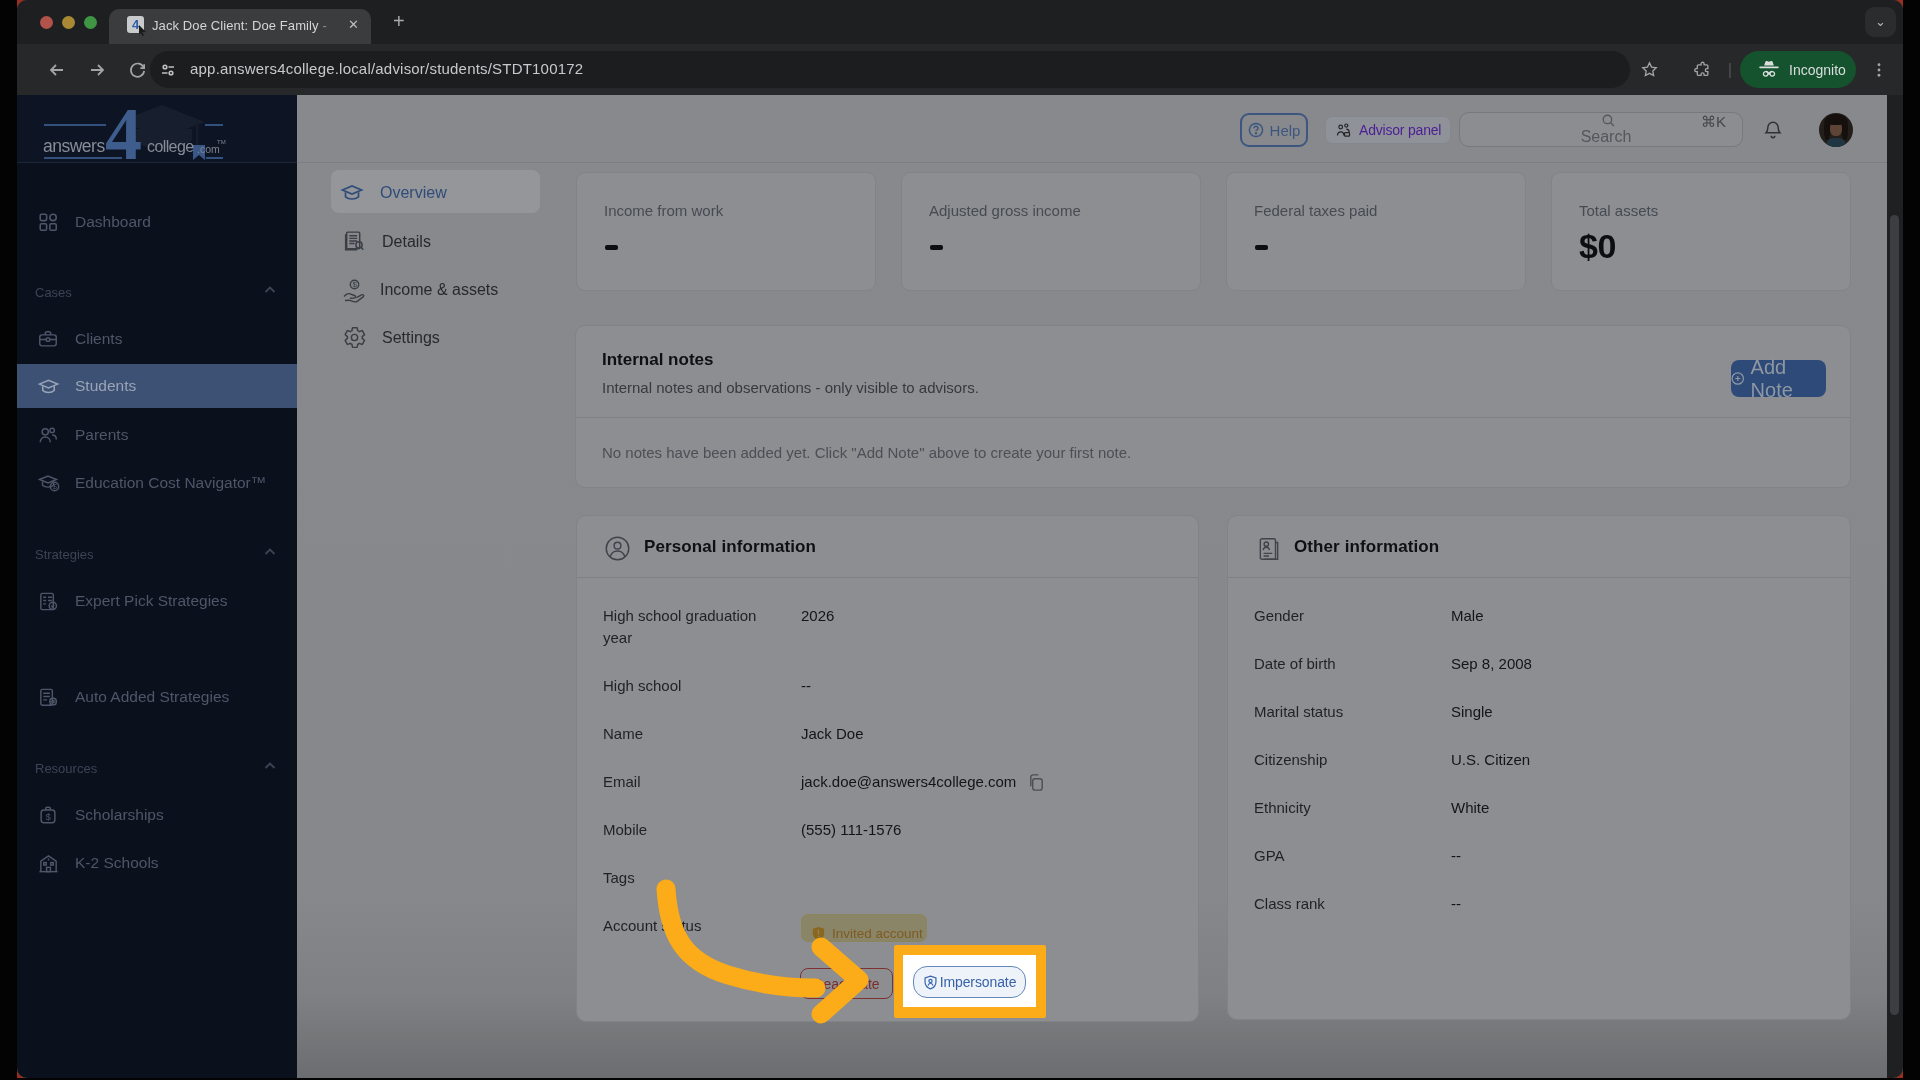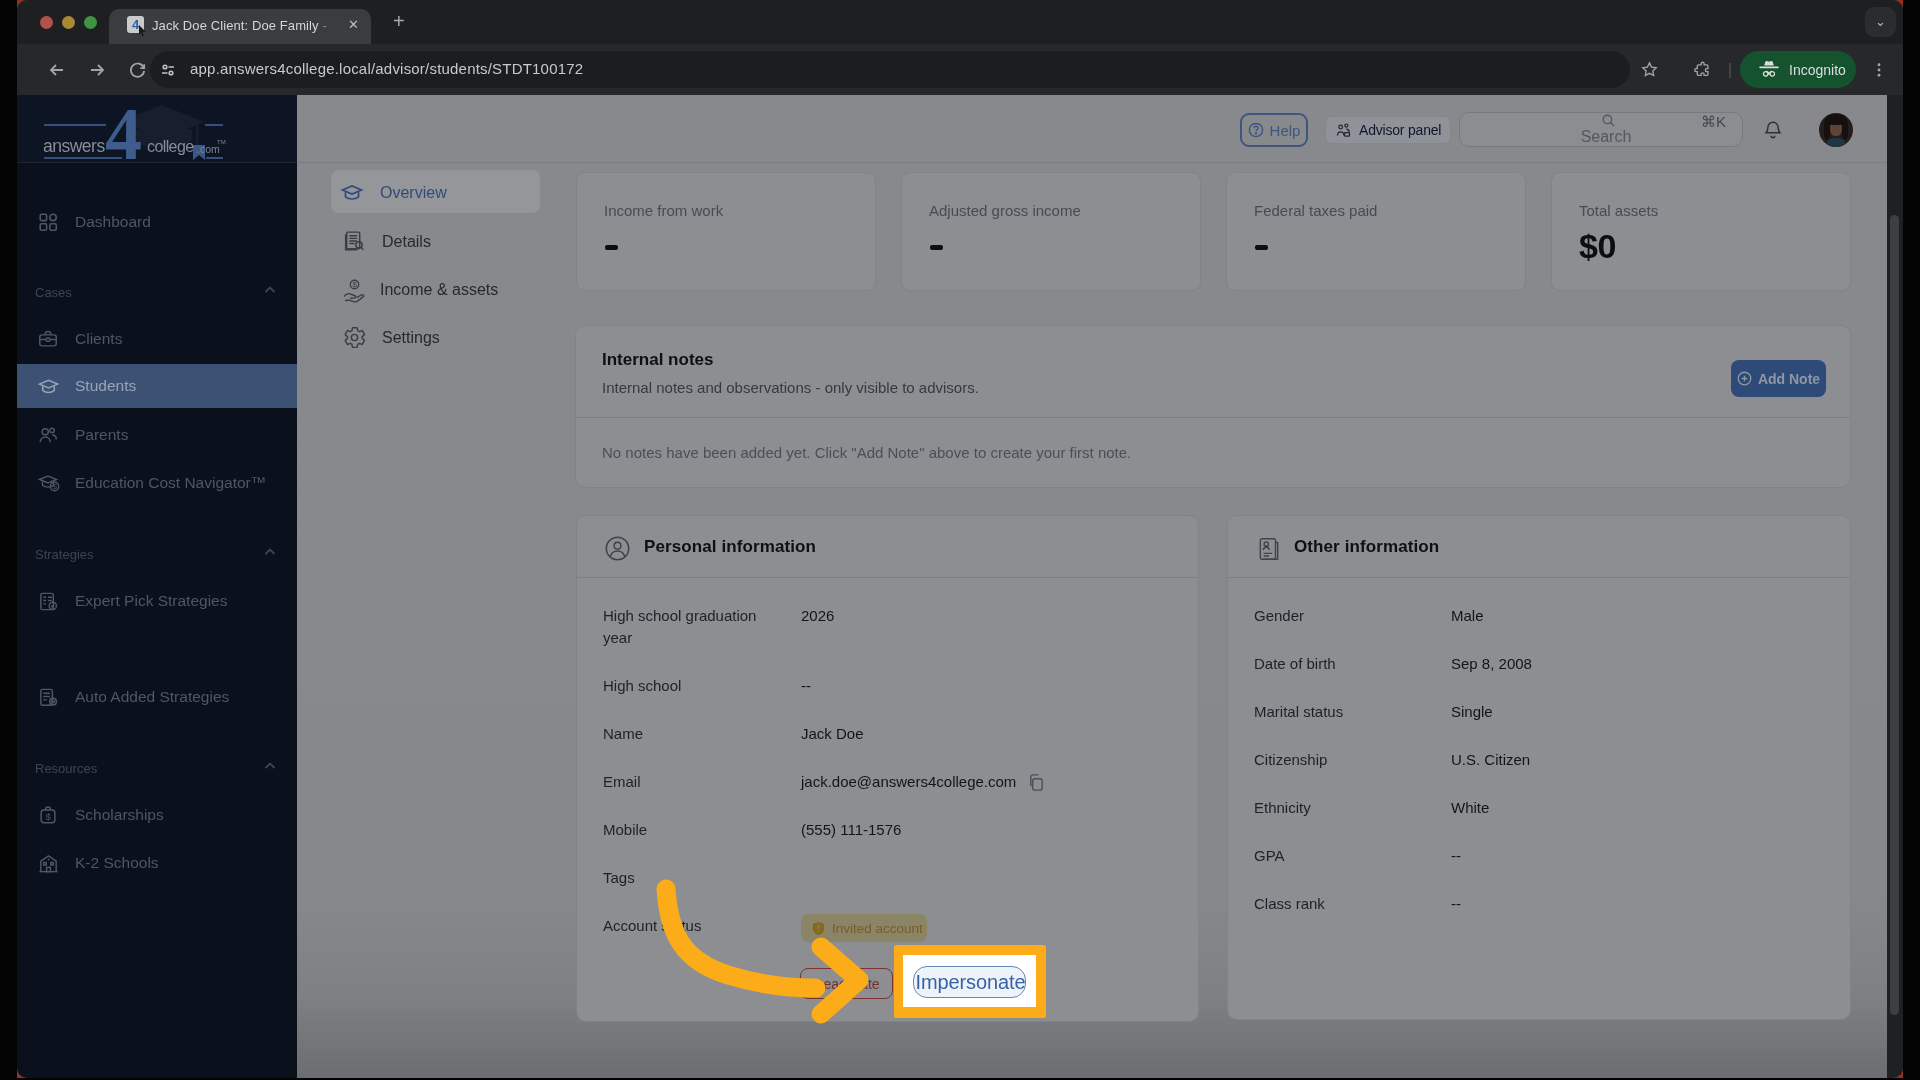--- a/index.html
+++ b/index.html
@@ -245,21 +245,21 @@
     </div>
 
     <div class="abs" style="left:1223px; top:18px; width:68px; height:34px; border:2px solid #3d5680; border-radius:9px; display:flex; align-items:center; justify-content:center; color:#3d5680; font-size:15px;">
         <svg width="16" height="16" viewBox="0 0 16 16" fill="none" stroke="#3d5680" stroke-width="1.5">
           <circle cx="8" cy="8" r="6.6"></circle>
           <path d="M6 6.2 a2 2 0 1 1 2.7 1.9 c-.5.2-.7.5-.7 1"></path>
           <circle cx="8" cy="11.3" r=".5" fill="#3d5680"></circle>
         </svg>
         <span style="margin-left:6px;">Help</span>
       </div>
-    <div class="abs" style="left:1308px; top:21px; height:28px; background:#8f9399; white-space:nowrap; padding-right:9px; border:1px solid #83878e; border-radius:7px; display:flex; align-items:center; color:#0f172a; font-size:14px; letter-spacing:-0.2px;">
+    <div class="abs" style="left:1308px; top:21px; height:28px; background:#8f9399; white-space:nowrap; padding-right:9px; border:1px solid #83878e; border-radius:7px; display:flex; align-items:center; color:#4c1d95; font-size:14px; letter-spacing:-0.2px;">
         <svg style="margin-left:9px;" width="17" height="17" viewBox="0 0 24 24" fill="none" stroke="#24262a" stroke-width="1.7">
           <circle cx="8" cy="7" r="2.6"></circle>
           <path d="M3.5 19 c0-3.2 2-5.2 4.5-5.2 s4.5 2 4.5 5.2"></path>
           <circle cx="16" cy="5" r="2.2"></circle>
           <path d="M16 10 c2.5 0 4 1.8 4 4.4"></path>
           <rect x="13.5" y="15" width="7" height="5" rx="1"></rect>
         </svg>
         <span style="margin-left:7px;">Advisor panel</span>
       </div>
     <div class="abs" style="left:1442px; top:17px; width:284px; height:35px; background:#8b8d90; border:1px solid #76797e; border-radius:10px; display:flex; align-items:center;flex-direction:column;">
@@ -330,21 +330,21 @@
       </div>
     <div class="card" style="left:1534px; top:77px; width:300px; height:119px;">
         <div class="cardtitle">Total assets</div>
         <div class="cardval" style="top:54px; font-size:34px; letter-spacing:-0.5px;">$0</div>
       </div>
 
     <div class="panel" style="left:558px; top:230px; width:1276px; height:163px;">
       <div class="abs" style="left:26px; top:24px; font-size:17px; font-weight:bold; color:#0e1012;">Internal notes</div>
       <div class="abs" style="left:26px; top:53px; font-size:15px; color:#36393f;">Internal notes and observations - only visible to advisors.</div>
       <div class="abs" style="left:0; top:91px; width:100%; border-top:1px solid #7e8083;"></div>
-      <div class="abs" style="left:1155px; top:34px; width:95px; height:37px; background:#2d4a79; border-radius:8px; display:flex; align-items:center; justify-content:center; color:#8f97a1; font-size:14px;font-weight:bold;">
+      <div class="abs" style="left:1155px; top:34px; width:95px; height:37px; background:#2d4a79; border-radius:8px; display:flex; align-items:center; justify-content:center; color:#8f97a1; font-size:20px;">
           <svg width="15" height="15" viewBox="0 0 16 16" fill="none" stroke="#8f97a1" stroke-width="1.4">
             <circle cx="8" cy="8" r="6.7"></circle>
             <path d="M8 5 v6 M5 8 h6"></path>
           </svg>
           <span style="margin-left:6px;">Add Note</span>
         </div>
       <div class="abs" style="left:26px; top:118px; font-size:15px; color:#4b4f56;">No notes have been added yet. Click "Add Note" above to create your first note.</div>
     </div>
 
     <div class="panel" style="left:559px; top:420px; width:623px; height:507px;">
@@ -364,21 +364,21 @@
       <div class="rowlab" style="left:26px; top:257px;">Email</div>
       <div class="rowval" style="left:224px; top:257px;">jack.doe@answers4college.com</div>
       <svg class="abs" style="left:450px; top:257px;" width="19" height="19" viewBox="0 0 20 20" fill="none" stroke="#4b4f56" stroke-width="1.5">
           <rect x="6" y="6" width="10" height="12" rx="2.5"></rect>
           <path d="M4 14 V4.5 A2.5 2.5 0 0 1 6.5 2 H12"></path>
         </svg>
       <div class="rowlab" style="left:26px; top:305px;">Mobile</div>
       <div class="rowval" style="left:224px; top:305px;">(555) 111-1576</div>
       <div class="rowlab" style="left:26px; top:353px;">Tags</div>
       <div class="rowlab" style="left:26px; top:401px;">Account status</div>
-      <div class="abs" style="left:224px; top:398px; width:126px; height:28px; background:#8a8567; border:1px solid #8b855e; border-radius:7px; display:flex; align-items:center;">
+      <div class="abs" style="left:224px; top:398px; width:126px; height:28px; background:#8a8567; border:1px solid #8b855e; border-radius:7px; display:flex; align-items:flex-end;">
           <svg style="margin-left:9px;" width="15" height="15" viewBox="0 0 16 16" fill="#8a671e">
             <path d="M8 1 L14 3 V8 C14 11.5 11.5 14 8 15 C4.5 14 2 11.5 2 8 V3 Z"></path>
             <rect x="7.3" y="4" width="1.4" height="5" fill="#8a8462"></rect>
             <rect x="7.3" y="10.2" width="1.4" height="1.6" fill="#8a8462"></rect>
           </svg>
           <span style="margin-left:6px; font-size:13.5px; color:#7e5a23; white-space:nowrap;">Invited account</span>
         </div>
       <div class="abs" style="left:223px; top:452px; width:93px; height:31px; border:1.5px solid #7c3231; border-radius:8px; color:#7b2c29; font-size:14px; display:flex; align-items:center; justify-content:center;">Deactivate</div>
     </div>
 
@@ -414,19 +414,19 @@
 </div>
 
 <div class="abs" style="left:894px; top:945px; width:152px; height:73px; background:#fbac18; border-radius:2px;"></div>
 <div class="abs" style="left:903px; top:955px; width:133px; height:52px; background:#ffffff;"></div>
 <div class="abs" style="left:913px; top:966px; width:113px; height:32px; background:#eef2f9; border:1.5px solid #6487bb; border-radius:14px; display:flex; align-items:center; justify-content:center;">
   <svg width="15" height="15" viewBox="0 0 16 16" fill="none" stroke="#3a66ad" stroke-width="1.3">
       <path d="M8 1.2 L13.8 3.2 V7.5 C13.8 11 11.5 13.6 8 14.8 C4.5 13.6 2.2 11 2.2 7.5 V3.2 Z"></path>
       <circle cx="8" cy="6.3" r="1.7"></circle>
       <path d="M5.4 11.2 c.5-1.7 1.5-2.4 2.6-2.4 s2.1.7 2.6 2.4"></path>
     </svg>
-  <span style="margin-left:2px; font-size:20px; letter-spacing:-0.1px; color:#3762a8;">Impersonate</span>
+  <span style="margin-left:2px; font-size:14px; letter-spacing:-0.1px; color:#3762a8;">Impersonate</span>
 </div>
 
 <svg class="abs" style="left:630px; top:850px;" width="280" height="200" viewBox="0 0 280 200" fill="none">
   <path d="M36 39 C39 84 53 111 98 125 C127 134 157 138 186 138" stroke="#fbac18" stroke-width="19" stroke-linecap="round"></path>
   <path d="M191 97 L229 130 L191 164" stroke="#fbac18" stroke-width="19" stroke-linecap="round" stroke-linejoin="round"></path>
 </svg>
 
 </body></html>

